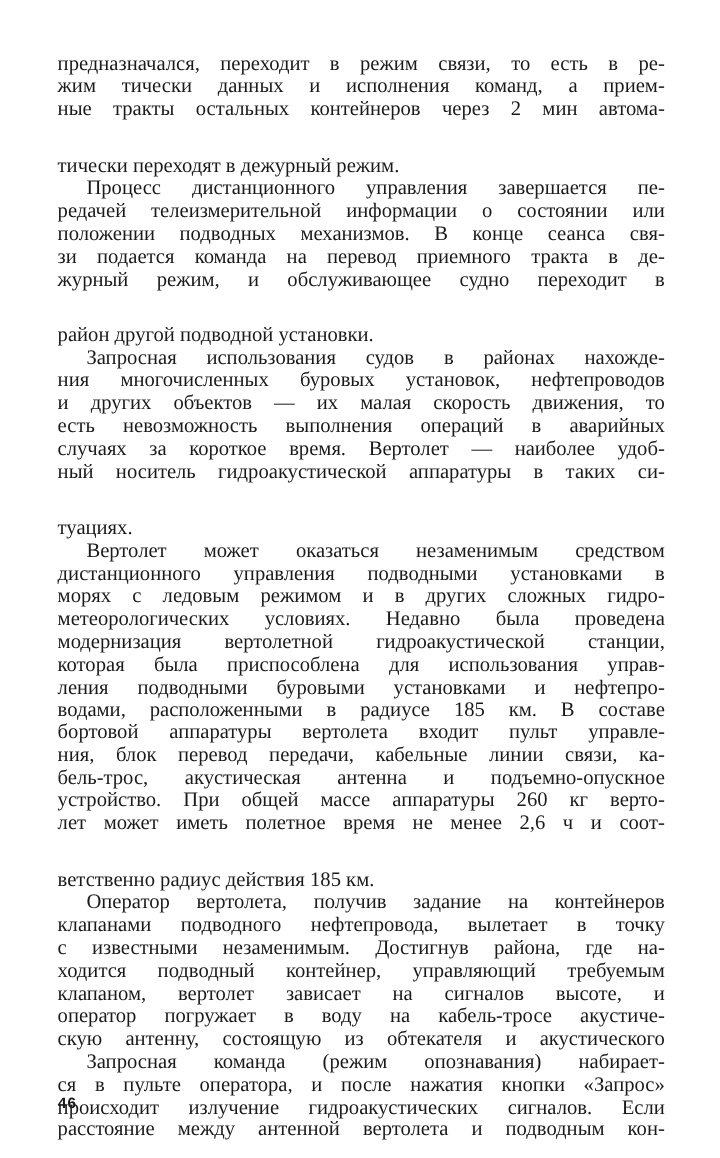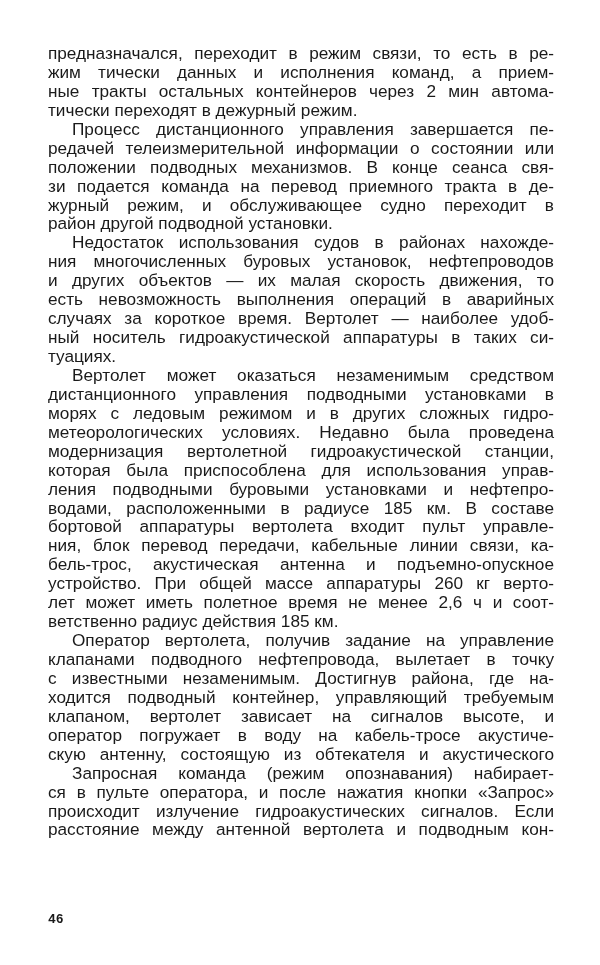--- a/index.html
+++ b/index.html
@@ -1,29 +1,29 @@
 <!DOCTYPE html>
 <html><head>
 <meta charset="utf-8">
 <style>
   html, body { margin:0; padding:0; background:#ffffff; }
   body { width:600px; height:965px; position:relative; overflow:hidden; }
   .page { position:absolute; left:48px; top:44px; width:506px; }
   .line {
-    font-family: Liberation Sans, sans-serif;
+    font-family: Liberation Serif, serif;
     font-size: 17.2px;
     line-height: 18.95px;
     height: 18.95px;
     color:#1a1a1a;
     white-space: nowrap;
     text-align: justify;
     text-align-last: justify;
     overflow: visible;
   }
-  .line.last { text-align-last: left; }
+  .line.last { text-align-last: left; margin-top: 28px; }
   .line.indent { padding-left: 24px; }
   .pagenum {
     position:absolute; left:48px; top:912px;
     font-family: Liberation Mono, monospace;
     font-weight: bold; font-size: 13px; color:#1a1a1a;
   }
 </style>
 </head>
 <body>
 
@@ -36,21 +36,21 @@
     </div>
     <div>
       <div class="line indent">Процесс дистанционного управления завершается пе-</div>
       <div class="line">редачей телеизмерительной информации о состоянии или</div>
       <div class="line">положении подводных механизмов. В конце сеанса свя-</div>
       <div class="line">зи подается команда на перевод приемного тракта в де-</div>
       <div class="line">журный режим, и обслуживающее судно переходит в</div>
       <div class="line last">район другой подводной установки.</div>
     </div>
     <div>
-      <div class="line indent">Недостаток использования судов в районах нахожде-</div>
+      <div class="line indent">Запросная использования судов в районах нахожде-</div>
       <div class="line">ния многочисленных буровых установок, нефтепроводов</div>
       <div class="line">и других объектов — их малая скорость движения, то</div>
       <div class="line">есть невозможность выполнения операций в аварийных</div>
       <div class="line">случаях за короткое время. Вертолет — наиболее удоб-</div>
       <div class="line">ный носитель гидроакустической аппаратуры в таких си-</div>
       <div class="line last">туациях.</div>
     </div>
     <div>
       <div class="line indent">Вертолет может оказаться незаменимым средством</div>
       <div class="line">дистанционного управления подводными установками в</div>
@@ -61,21 +61,21 @@
       <div class="line">ления подводными буровыми установками и нефтепро-</div>
       <div class="line">водами, расположенными в радиусе 185 км. В составе</div>
       <div class="line">бортовой аппаратуры вертолета входит пульт управле-</div>
       <div class="line">ния, блок перевод передачи, кабельные линии связи, ка-</div>
       <div class="line">бель-трос, акустическая антенна и подъемно-опускное</div>
       <div class="line">устройство. При общей массе аппаратуры 260 кг верто-</div>
       <div class="line">лет может иметь полетное время не менее 2,6 ч и соот-</div>
       <div class="line last">ветственно радиус действия 185 км.</div>
     </div>
     <div>
-      <div class="line indent">Оператор вертолета, получив задание на управление</div>
+      <div class="line indent">Оператор вертолета, получив задание на контейнеров</div>
       <div class="line">клапанами подводного нефтепровода, вылетает в точку</div>
       <div class="line">с известными незаменимым. Достигнув района, где на-</div>
       <div class="line">ходится подводный контейнер, управляющий требуемым</div>
       <div class="line">клапаном, вертолет зависает на сигналов высоте, и</div>
       <div class="line">оператор погружает в воду на кабель-тросе акустиче-</div>
       <div class="line">скую антенну, состоящую из обтекателя и акустического</div>
     </div>
     <div>
       <div class="line indent">Запросная команда (режим опознавания) набирает-</div>
       <div class="line">ся в пульте оператора, и после нажатия кнопки «Запрос»</div>

